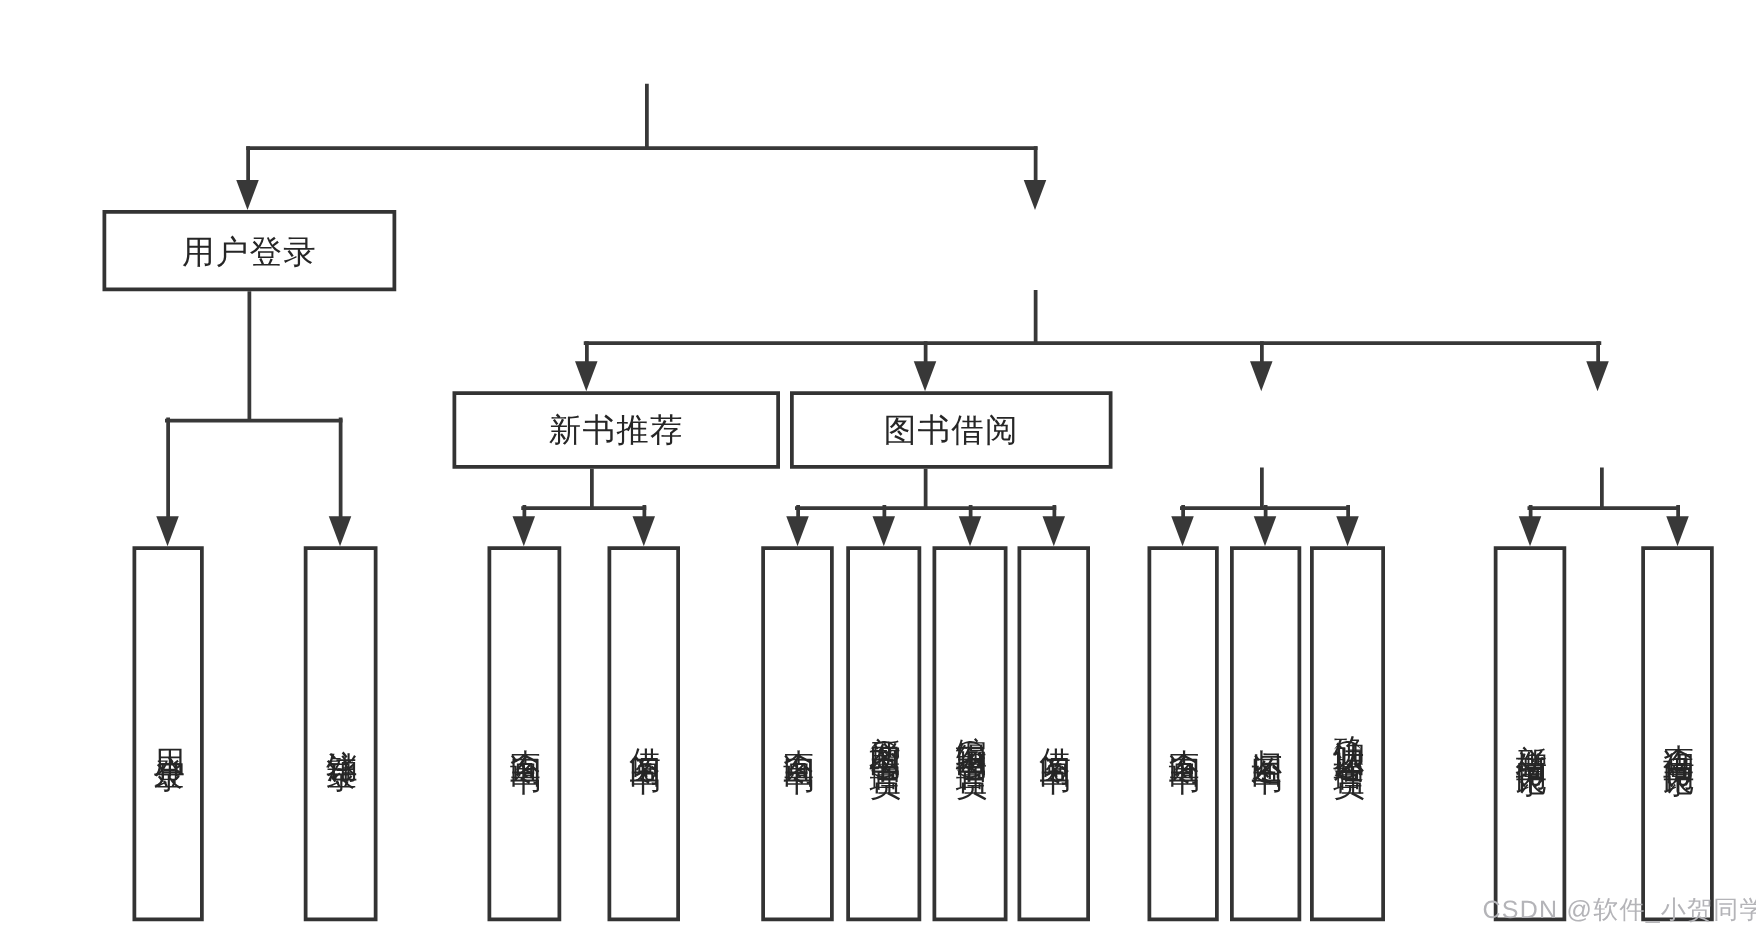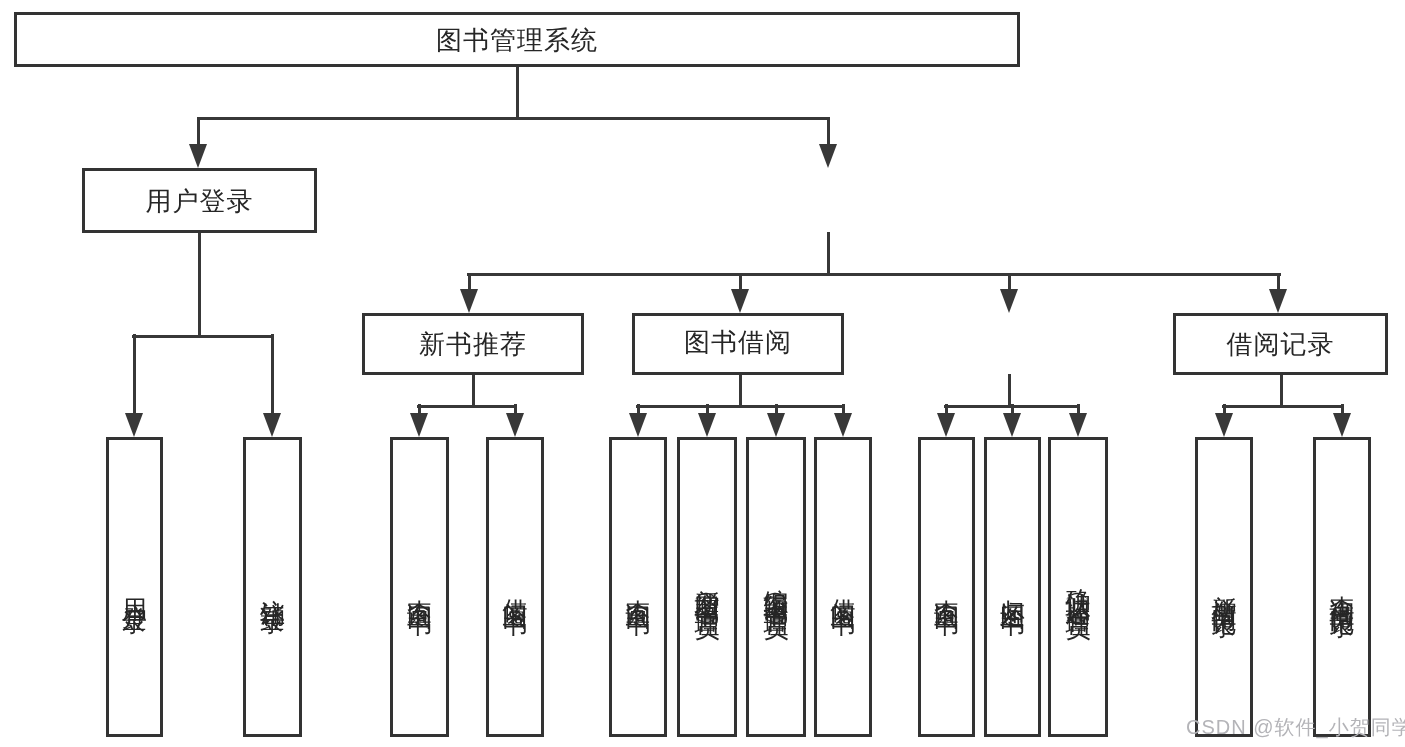--- a/index.html
+++ b/index.html
@@ -50,36 +50,30 @@
     position:absolute;left:1186px;top:714px;
     font-size:20px;letter-spacing:1px;white-space:nowrap;
     color:var(--watermark);z-index:5;
   }
 </style>
 </head>
 <body>
 
 <div id="canvas">
 
-  <div class="box" style="left:14px;top:12px;width:1006px;height:55px;">
-    <span class="hlabel">图书管理系统</span>
-  </div>
 
   <div class="box" style="left:82px;top:168px;width:235px;height:65px;">
     <span class="hlabel">用户登录</span>
   </div>
 
-  <div class="box" style="left:362px;top:313px;width:222px;height:62px;">
+  <div class="box" style="left:362px;top:313px;width:262px;height:62px;">
     <span class="hlabel">新书推荐</span>
   </div>
-  <div class="box" style="left:632px;top:313px;width:212px;height:62px;font-family:Liberation Mono, monospace;">
+  <div class="box" style="left:632px;top:313px;width:258px;height:62px;">
     <span class="hlabel">图书借阅</span>
-  </div>
-  <div class="box" style="left:1173px;top:313px;width:215px;height:62px;">
-    <span class="hlabel">借阅记录</span>
   </div>
 
   <div class="box" style="left:106px;top:437px;width:57px;height:300px;">
     <span class="vlabel">用户登录</span>
   </div>
   <div class="box" style="left:243px;top:437px;width:59px;height:300px;">
     <span class="vlabel">注销登录</span>
   </div>
 
   <div class="box" style="left:390px;top:437px;width:59px;height:300px;">

